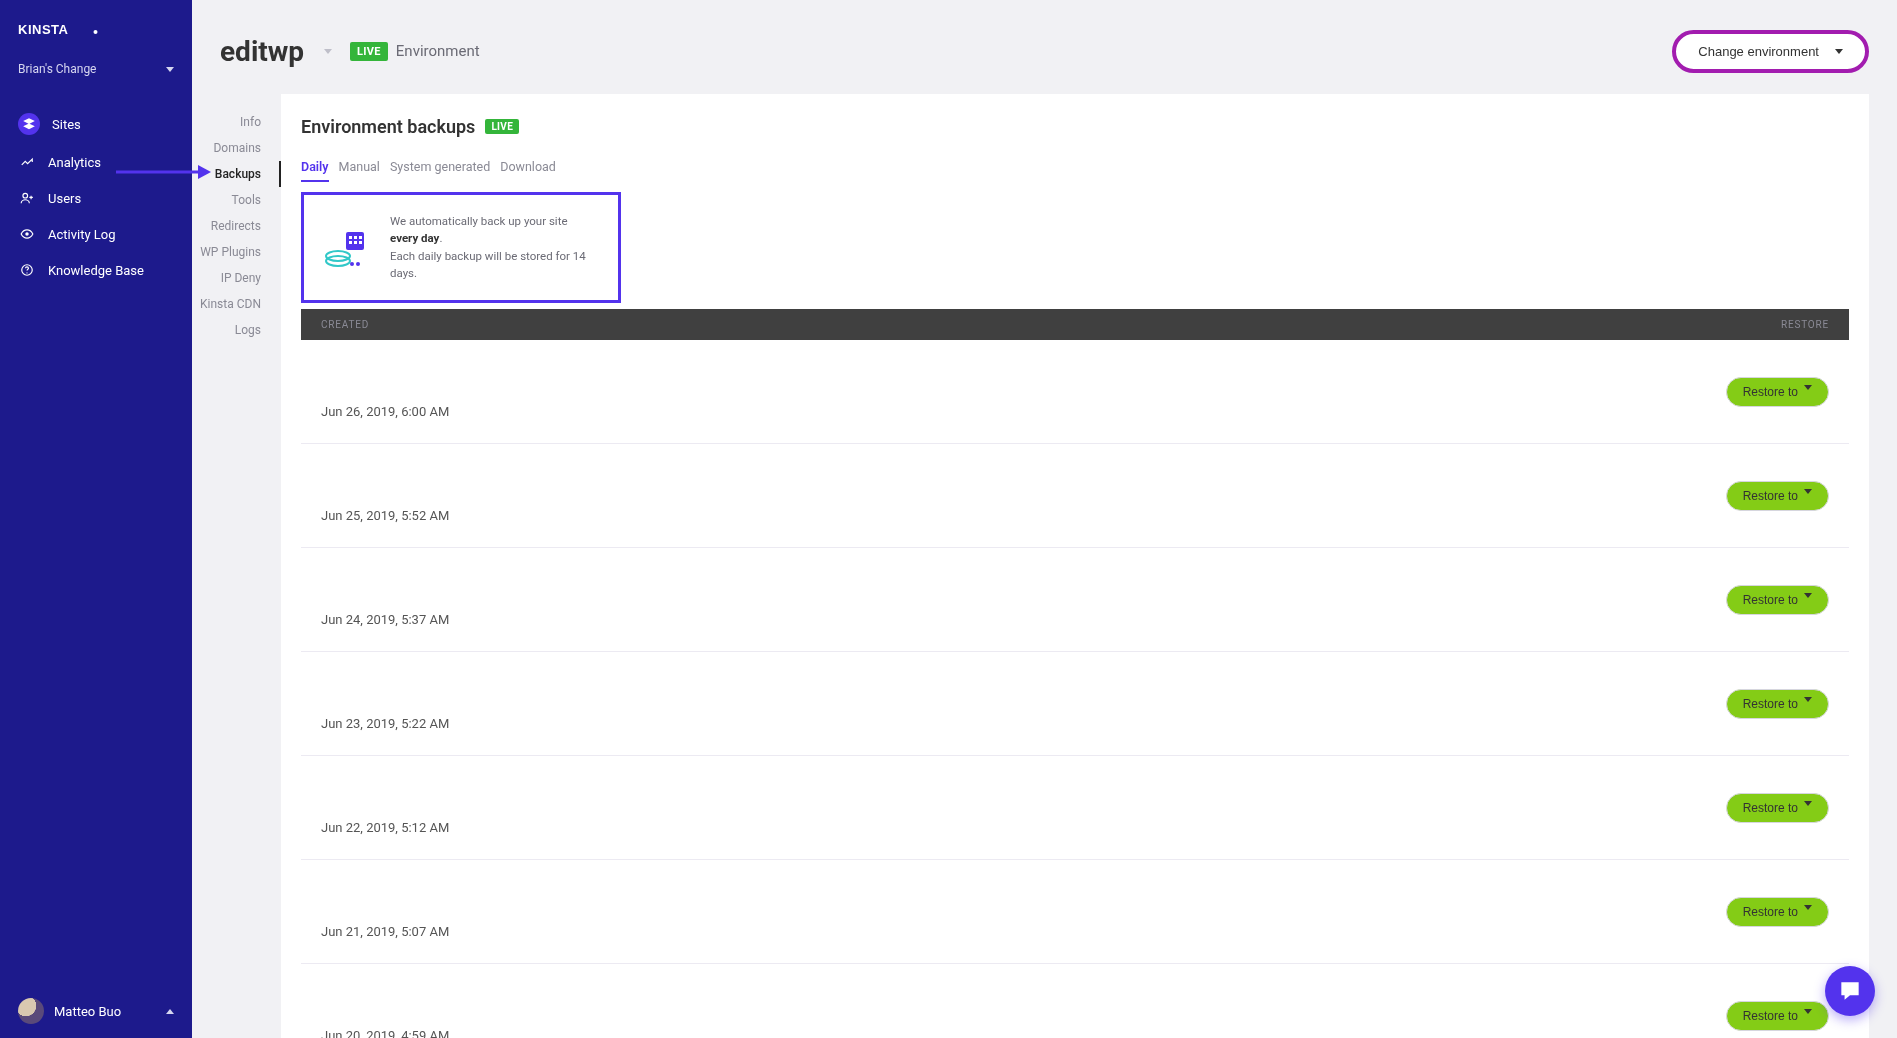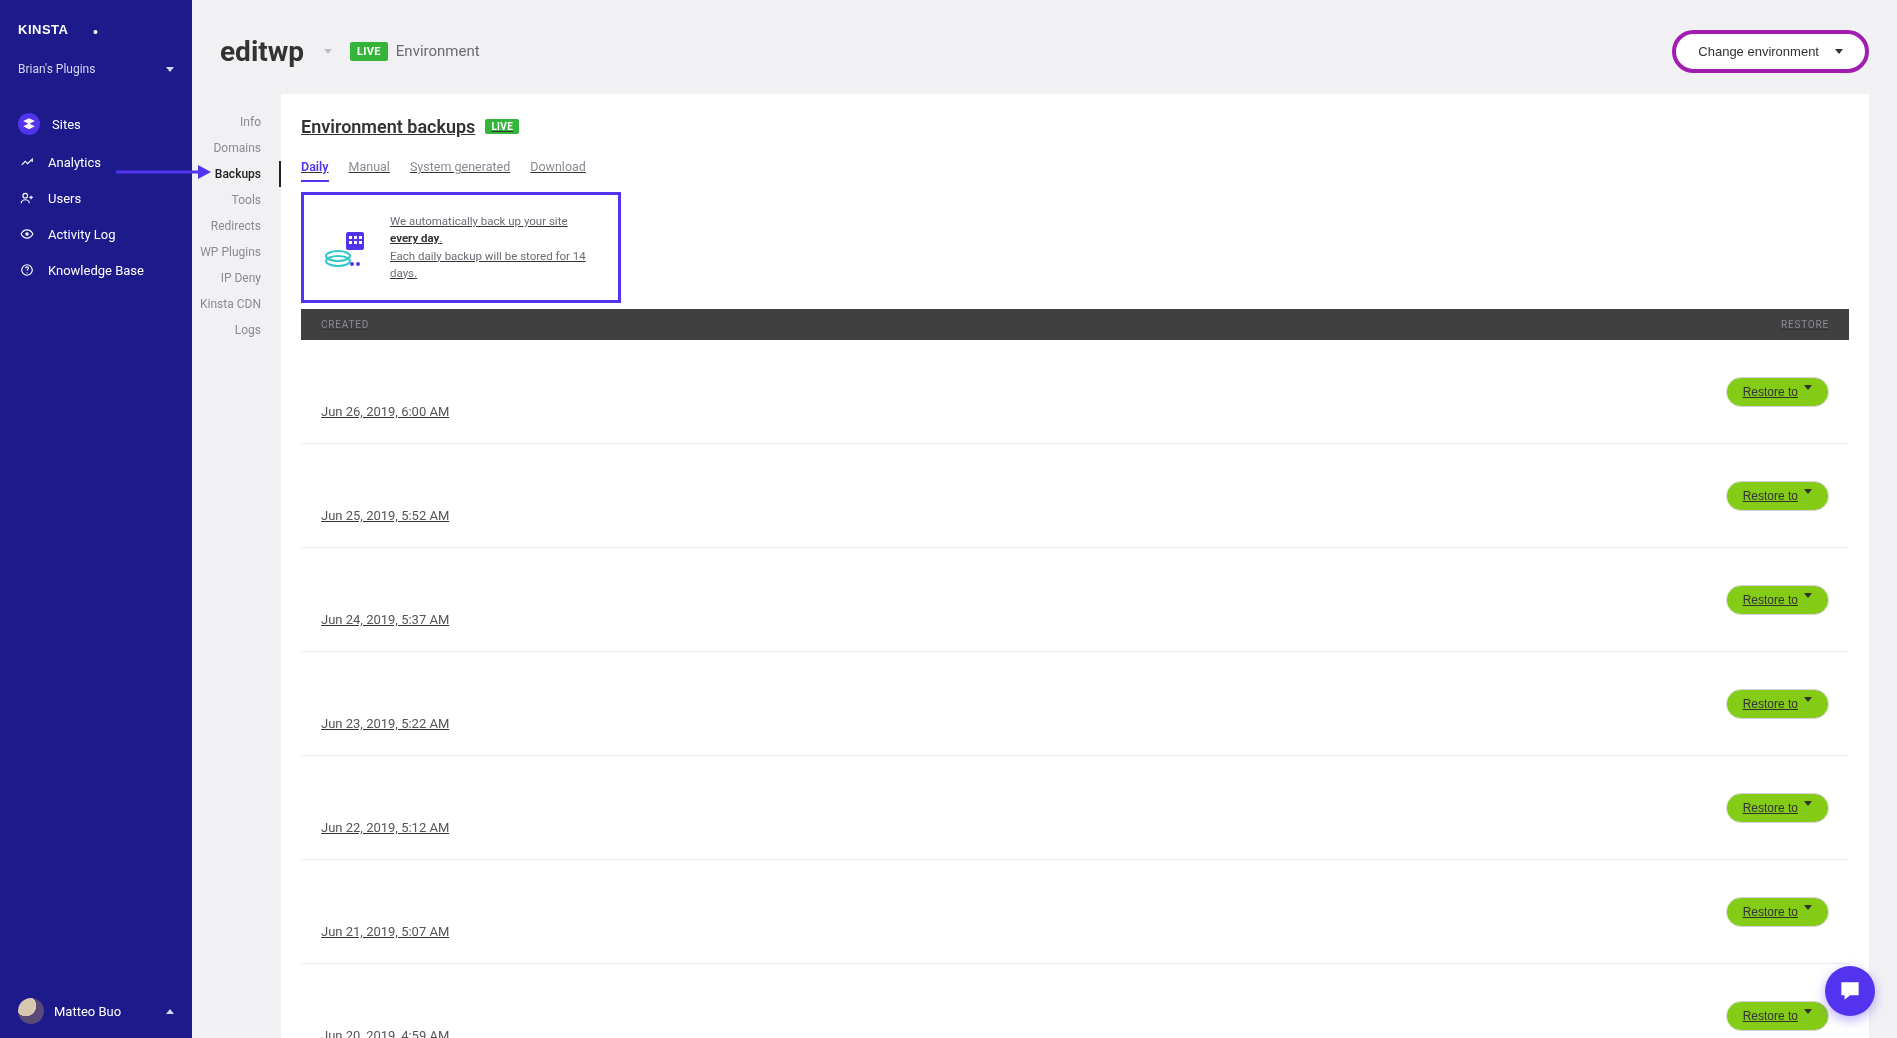--- a/index.html
+++ b/index.html
@@ -127,30 +127,29 @@
   }
   .change-env-btn .chev-down { border-top-color:#333; }
 
   
   .panel {
     position: absolute;
     left: 281px; right: 28px; top: 94px; bottom: 0;
     background:#fff;
     padding: 22px 20px 0 20px;
     overflow: hidden;
-    text-decoration: underline;
   }
   .panel .title-row {
     display:flex; align-items:center; gap:10px;
     margin-bottom: 22px;
   }
   .panel .title-row h2 { font-size:18px; font-weight:600; color:#333; }
 
   .tabs {
-    display:flex; gap:20px;
+    display:flex; gap:10px;
     color:#8a8a95;
     font-size:12.5px;
     margin-bottom: 10px;
     margin-top: 12px;
   }
   .tabs .tab { cursor:pointer; padding-bottom:6px; }
   .tabs .tab.active { color:#5333ed; font-weight:600; border-bottom:2px solid #5333ed; }
 
   .info-box {
     border: 3px solid #5333ed;
@@ -202,21 +201,21 @@
 <body>
 
 <nav class="nav-main">
   <div class="logo">
     <svg viewBox="0 0 180 36">
       <text x="0" y="26" font-family="Arial" font-size="26" font-weight="900" fill="#fff" letter-spacing="1">KINSTA</text>
       <circle cx="155" cy="22" r="4" fill="#fff"></circle>
     </svg>
   </div>
   <div class="company-picker">
-    <span>Brian's Plugins</span>
+    <span>Brian's Change</span>
     <span class="chev chev-down"></span>
   </div>
 
   <ul class="menu" id="main-menu">
       <li class="active">
         <span class="icon-slot">
           <svg viewBox="0 0 24 24" width="14" height="14">
             <path d="M12 2l10 5-10 5L2 7l10-5zm0 9l10 5-10 5-10-5 10-5z" fill="#fff"></path>
           </svg>
         </span>

